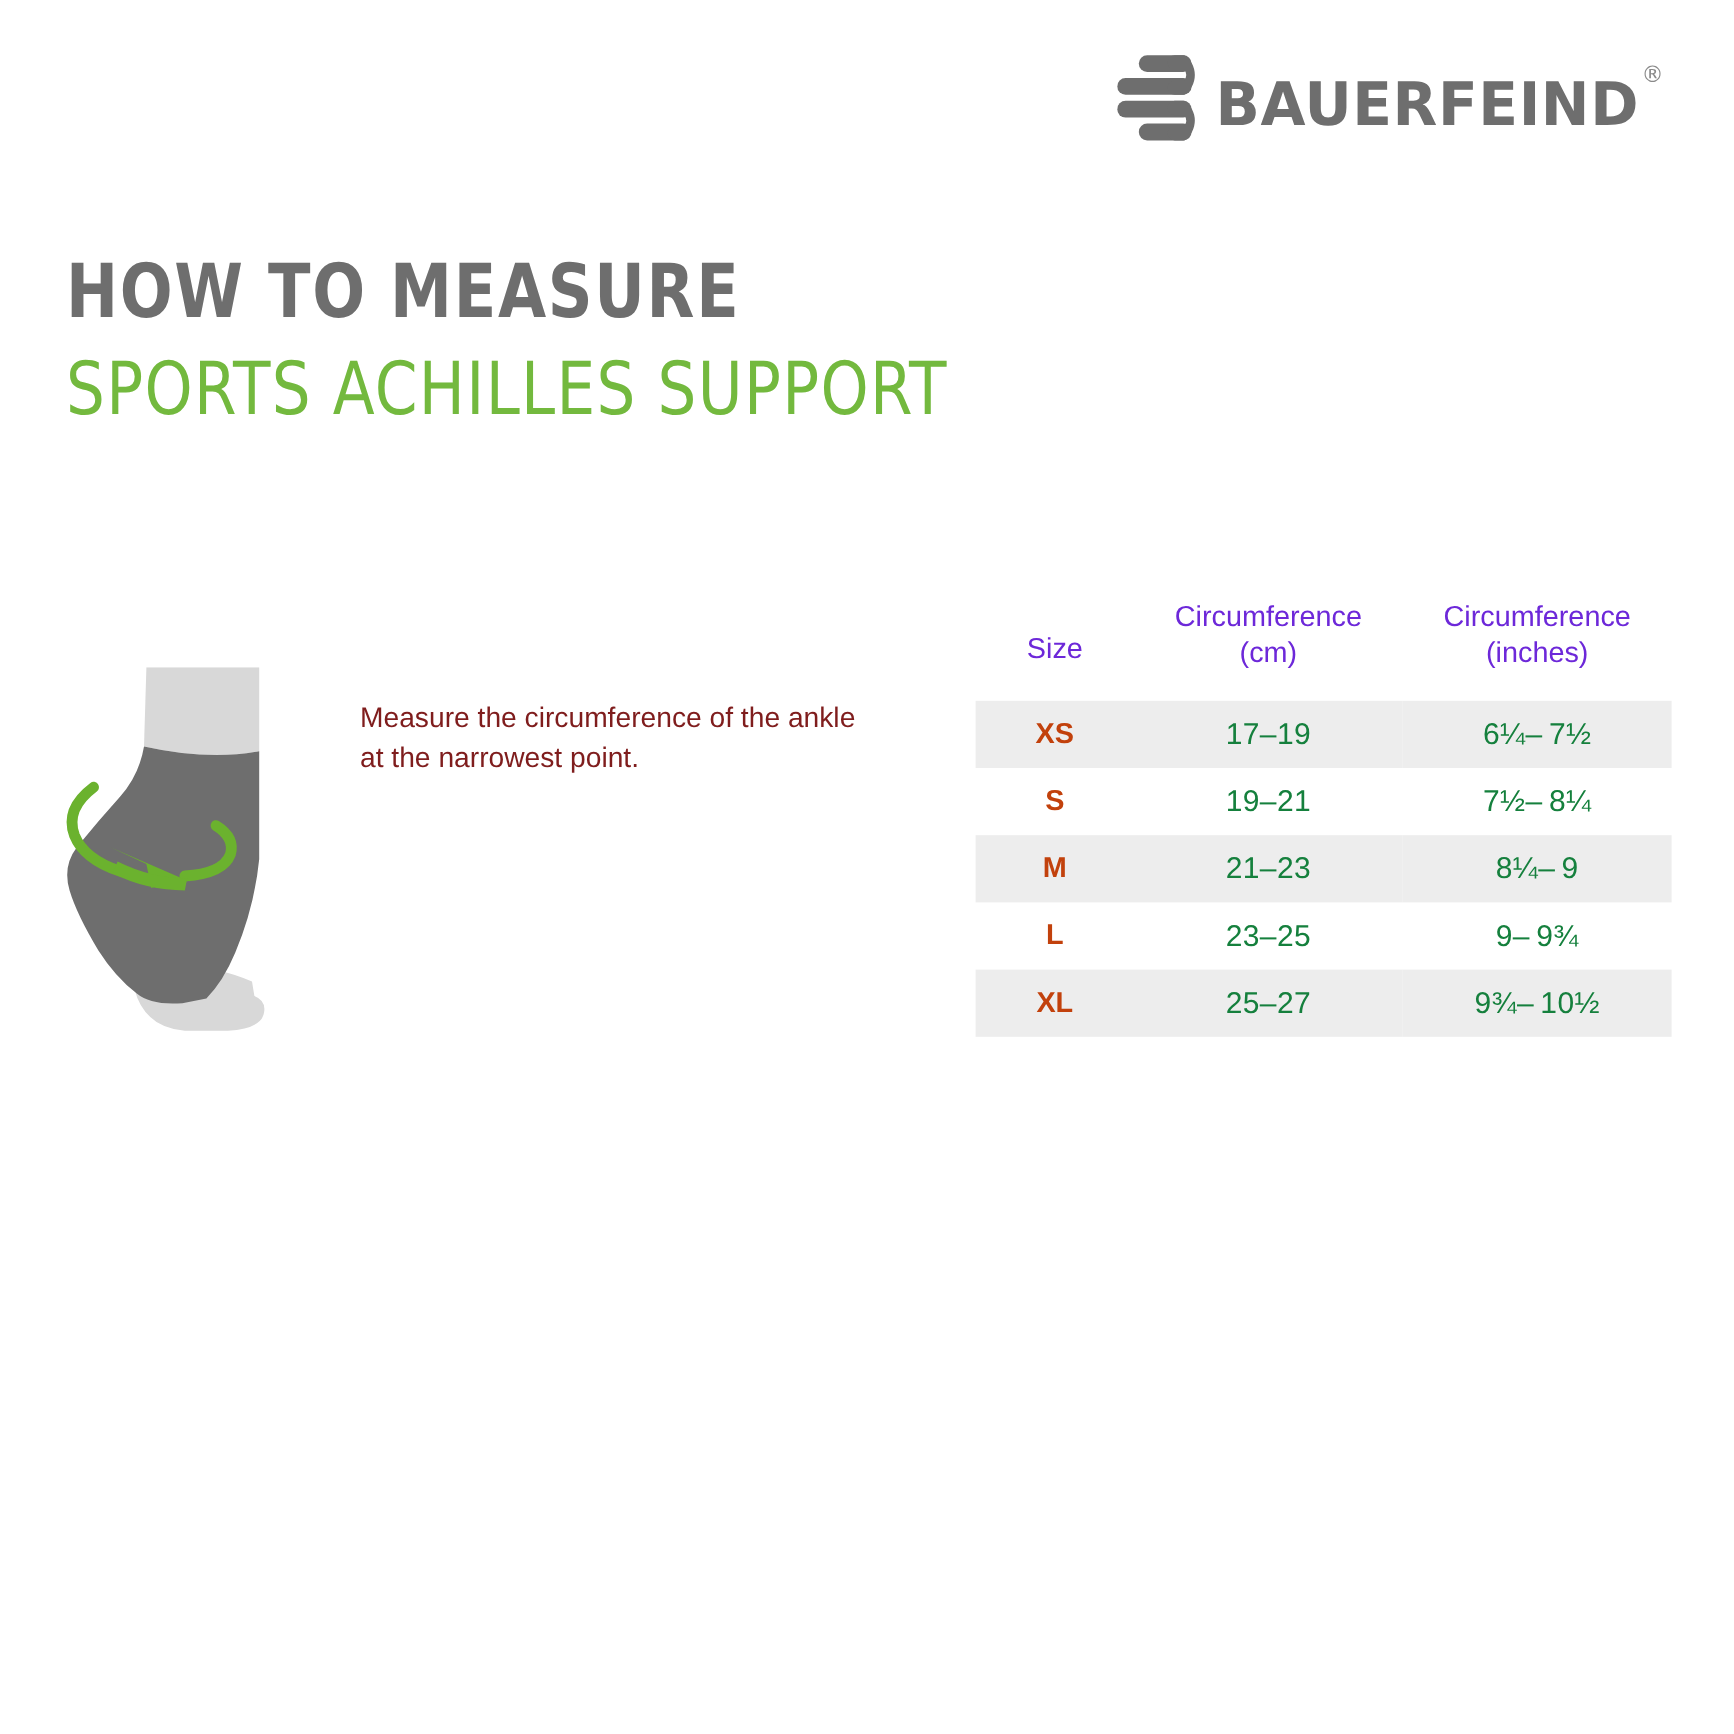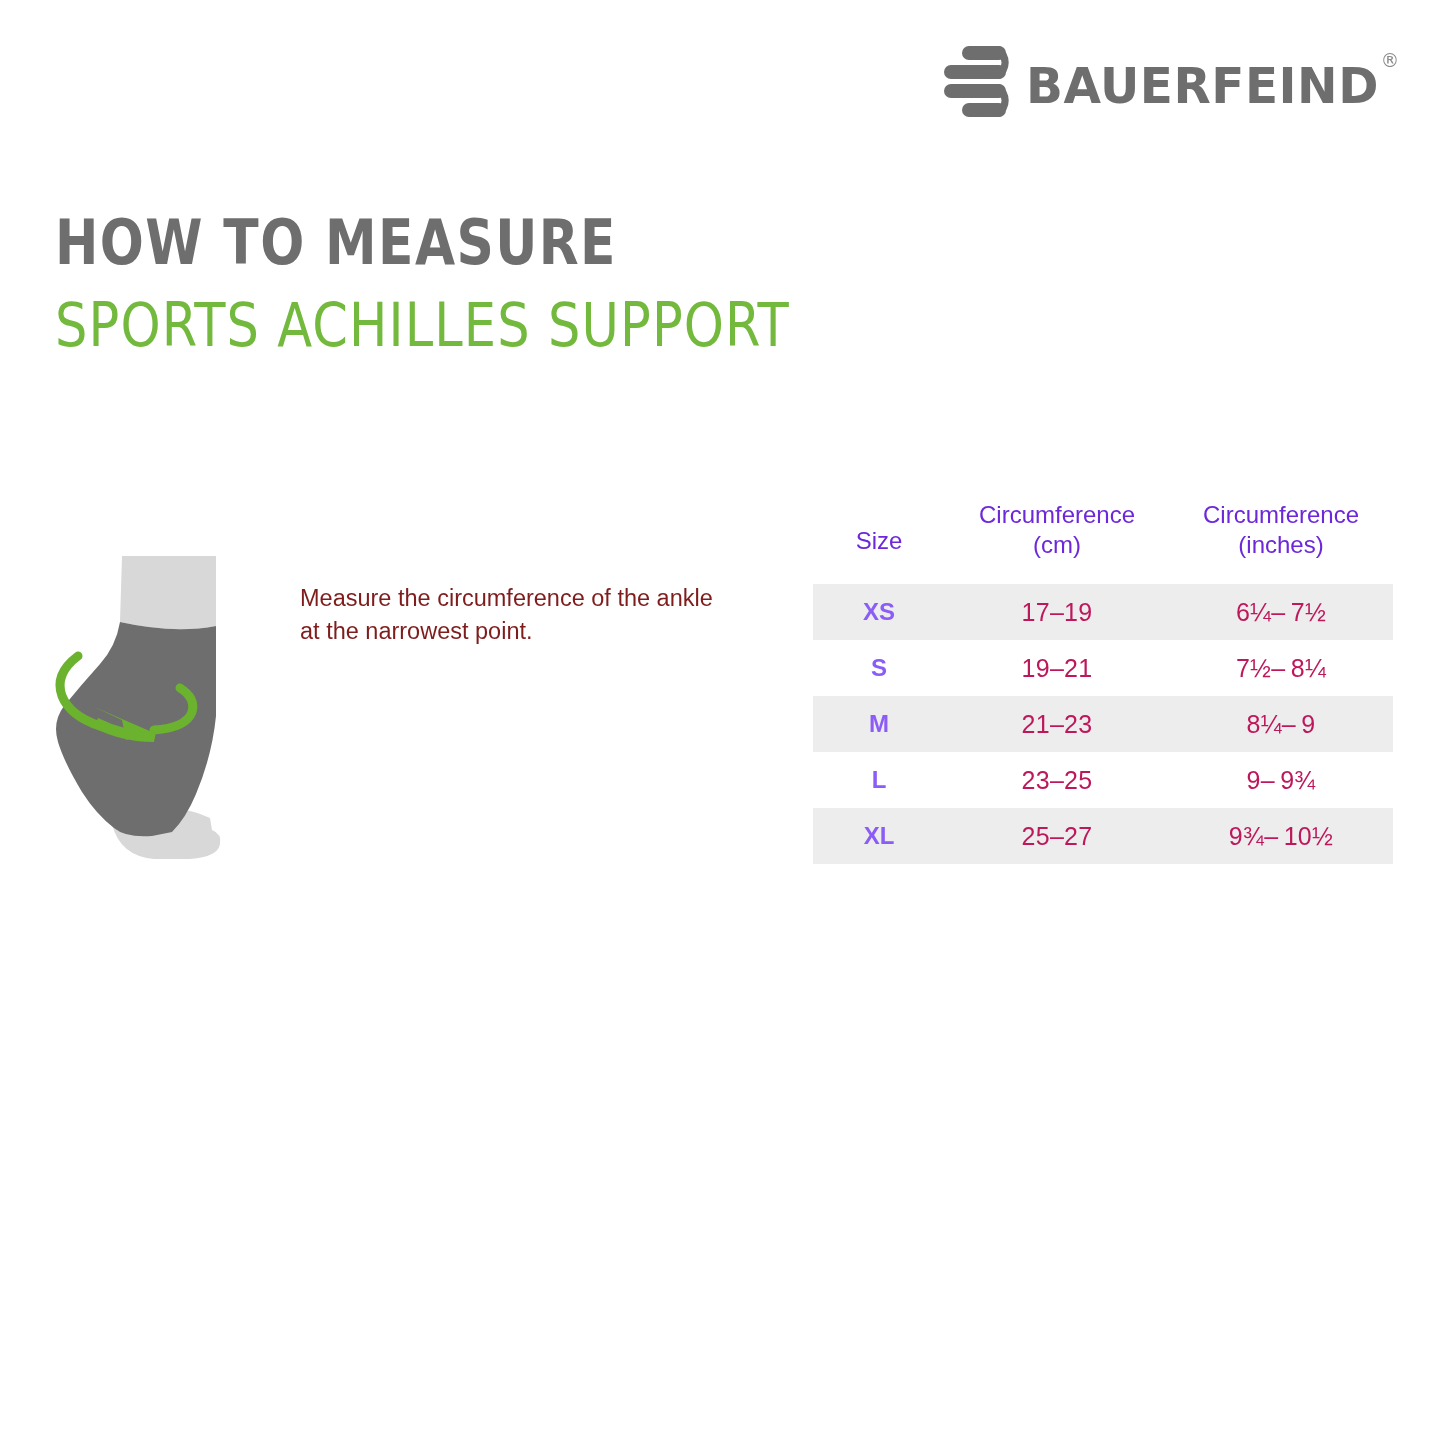--- a/index.html
+++ b/index.html
@@ -12,21 +12,21 @@
     height: 1445px;
     position: relative;
     font-family: "Liberation Sans", sans-serif;
     overflow: hidden;
   }
 
   
   #brand-logo {
     position: absolute;
     top: 44px;
-    right: 36px;
+    right: 49px;
     display: flex;
     align-items: center;
   }
   #brand-logo .mark { display: block; }
   #brand-logo .wordmark {
     font-family: "DejaVu Sans", sans-serif;
     font-weight: bold;
     font-size: 50px;
     letter-spacing: 0.5px;
     color: #6e6e6e;
@@ -123,25 +123,25 @@
   #size-table tbody tr.shaded td { background: #ededed; }
   #size-table tbody td {
     height: 54px;
     text-align: center;
     vertical-align: middle;
     font-size: 25px;
     color: #6f6f6f;
   }
   #size-table tbody td.cell-size {
     font-weight: bold;
-    color: #8b5cf6;
+    color: #c2410c;
     font-size: 24px;
   }
   #size-table tbody td.cell-val {
-    color: #be185d;
+    color: #15803d;
     letter-spacing: 0.3px;
   }
 </style>
 </head>
 <body>
 
 <div id="brand-logo">
   <span class="mark">
     <svg width="82" height="80" viewBox="0 0 82 80" xmlns="http://www.w3.org/2000/svg">
       <g fill="#6e6e6e">

